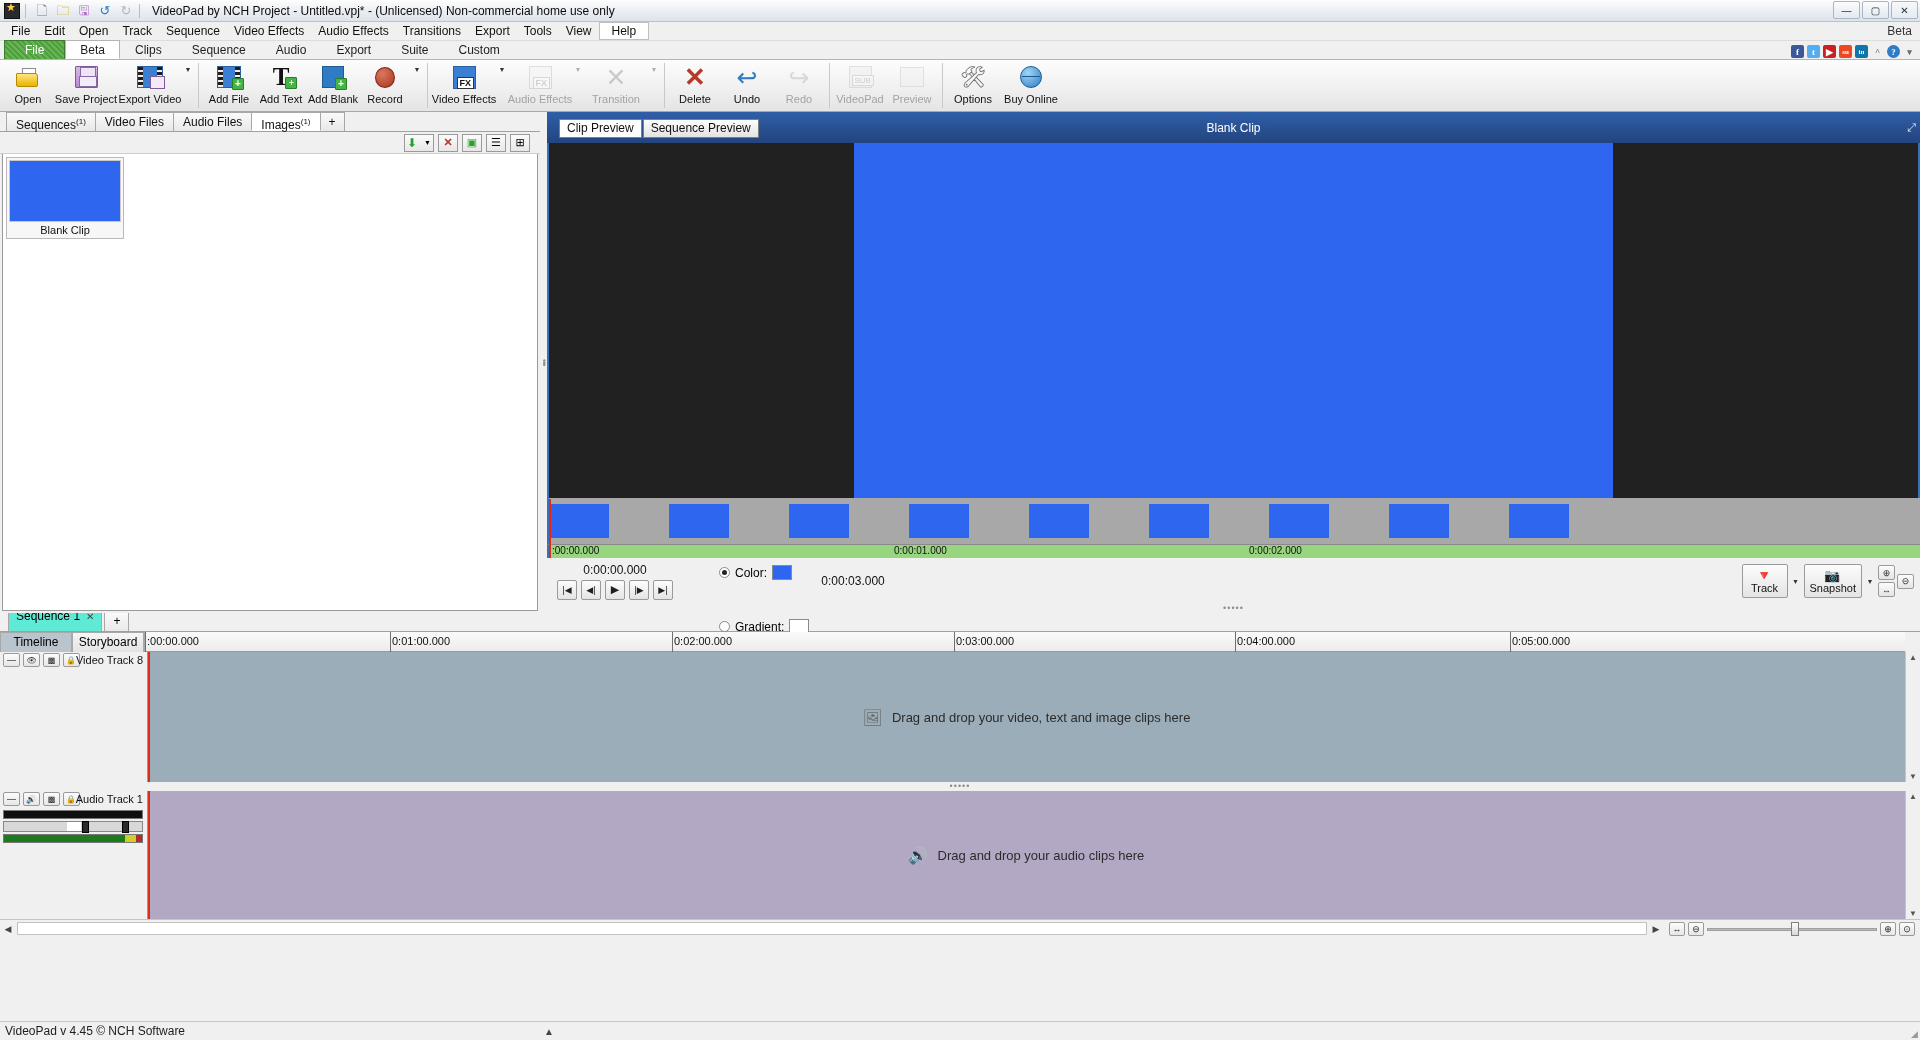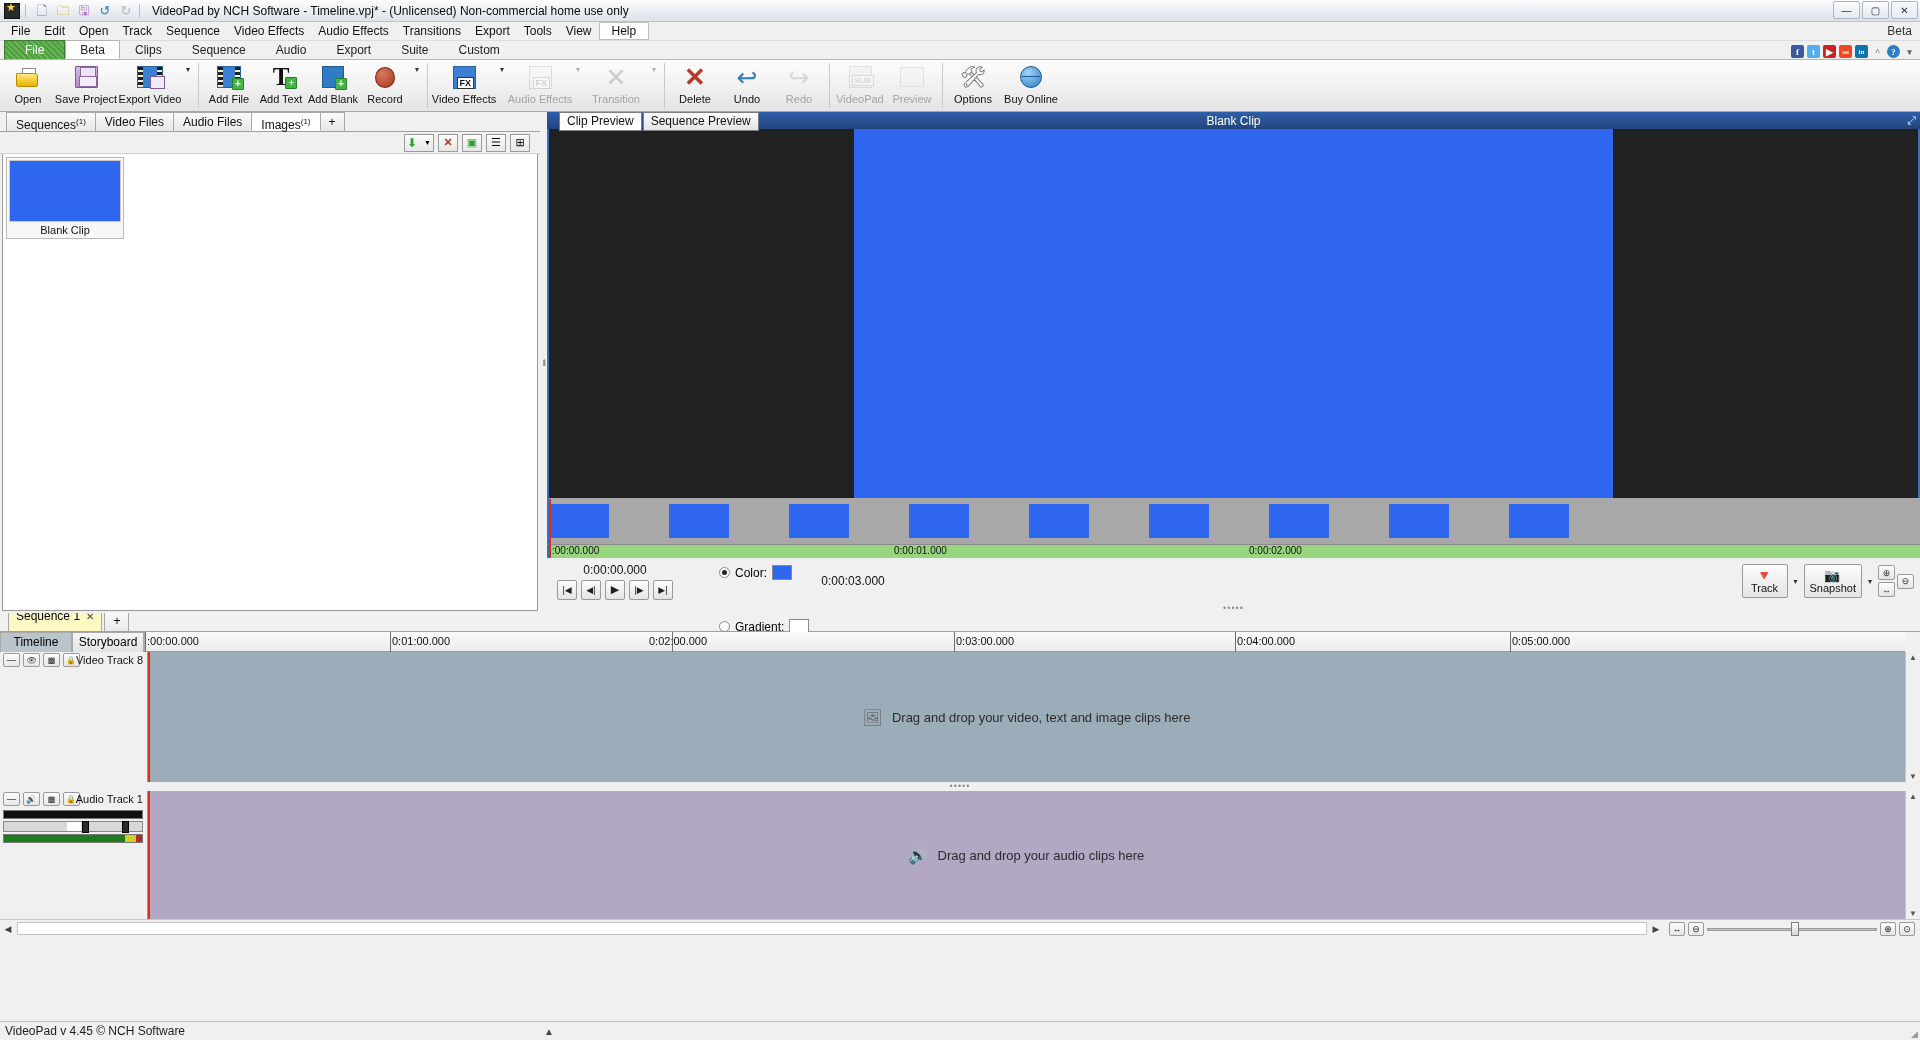--- a/index.html
+++ b/index.html
@@ -222,21 +222,21 @@
   .clipcard .cname { font-size: 11px; padding: 2px 0 1px; color: #111; }
   .binsplit {
     width: 7px; background: #f0f0f0; display: flex; align-items: center; justify-content: center;
     position: relative;
   }
   .binsplit .grip { font-size: 9px; color: #8d8d8d; letter-spacing: -1px; writing-mode: vertical-rl; }
 
   
   .previewpanel { flex: 1 1 auto; display: flex; flex-direction: column; min-width: 0; background: #f0f0f0; }
   .prevhead {
-    height: 17px; background: linear-gradient(#2f5fa8, #23447e);
+    height: 31px; background: linear-gradient(#2f5fa8, #23447e);
     display: flex; align-items: center; position: relative; padding-left: 12px;
   }
   .prevhead .ptitle {
     position: absolute; left: 0; right: 0; text-align: center; color: #fff; font-size: 12px;
   }
   .ptab {
     font-size: 12px; padding: 1px 7px 2px; border: 1px solid #7e7e7e;
     background: linear-gradient(#fdfdfd,#e3e3e3); margin-right: 1px; z-index: 2; color: #111;
     position: relative; top: 1px;
   }
@@ -299,21 +299,21 @@
   }
   .vdots { text-align: center; font-size: 9px; color: #8d8d8d; letter-spacing: 1px; height: 9px; line-height: 8px;
      background: #f0f0f0; }
 
   
   .tlwrap { flex: 0 0 408px; display: flex; flex-direction: column; background: #f0f0f0; }
   .seqtabs { height: 19px; display: flex; align-items: flex-end; padding-left: 8px;
     border-bottom: 1px solid #a0a0a0; }
   .seqtab {
     font-size: 12px; padding: 2px 7px 13px; border: 1px solid #a8a8a8; border-bottom: none;
-    background: #fef9c3; display: flex; align-items: center; gap: 6px; height: 19px; line-height: 13px;
+    background: #5eead4; display: flex; align-items: center; gap: 6px; height: 19px; line-height: 13px;
   }
   .seqtab .x { font-size: 10px; color: #444; }
   .seqtab.plus { background: linear-gradient(#fafafa,#e9e9e9); padding: 2px 8px 3px; margin-left: 2px; }
   .tlmodes { height: 20px; display: flex; align-items: flex-end; }
   .tlmode {
     width: 72px; text-align: center; font-size: 12px; padding: 2px 0 3px;
     border: 1px solid #a8a8a8; border-bottom: none; background: linear-gradient(#f6f6f6,#e3e3e3);
   }
   .tlmode.active { background: #b9c4cd; }
   .ruler {
@@ -392,21 +392,21 @@
     <div class="tb-icon">
         <span class="appicon"></span>
       </div>
     <div class="qsep"></div>
     <div class="tb-icon" style="color:#7a7a7a">🗋</div>
     <div class="tb-icon" style="color:#d8a400">🗀</div>
     <div class="tb-icon" style="color:#b070c8">🖫</div>
     <div class="tb-icon" style="color:#2f7cc4">↺</div>
     <div class="tb-icon" style="color:#b8b8b8">↻</div>
     <div class="qsep"></div>
-    <span class="title-text">VideoPad by NCH Software - Timeline.vpj* - (Unlicensed) Non-commercial home use only</span>
+    <span class="title-text">VideoPad by NCH Project - Untitled.vpj* - (Unlicensed) Non-commercial home use only</span>
     <div class="win-btns">
       <div class="win-btn">—</div>
       <div class="win-btn">▢</div>
       <div class="win-btn close">✕</div>
     </div>
   </div>
 
   <div class="menubar">
     <span class="menu-item">File</span>
     <span class="menu-item">Edit</span>
@@ -748,21 +748,21 @@
 
     <div class="tlmodes">
       <div class="tlmode active">Timeline</div>
       <div class="tlmode">Storyboard</div>
       <div class="ruler">
         <span class="rtick" style="left:0px"></span>
         <span class="rl" style="left:2px">:00:00.000</span>
         <span class="rtick" style="left:245px"></span>
         <span class="rl" style="left:247px">0:01:00.000</span>
         <span class="rtick" style="left:527px"></span>
-        <span class="rl" style="left:504px">0:02:00.000</span>
+        <span class="rl" style="left:529px">0:02:00.000</span>
         <span class="rtick" style="left:809px"></span>
         <span class="rl" style="left:811px">0:03:00.000</span>
         <span class="rtick" style="left:1090px"></span>
         <span class="rl" style="left:1092px">0:04:00.000</span>
         <span class="rtick" style="left:1365px"></span>
         <span class="rl" style="left:1367px">0:05:00.000</span>
       </div>
       <div class="tl-scroll-v" style="border-left:none;background:#f0f0f0"></div>
     </div>
 

